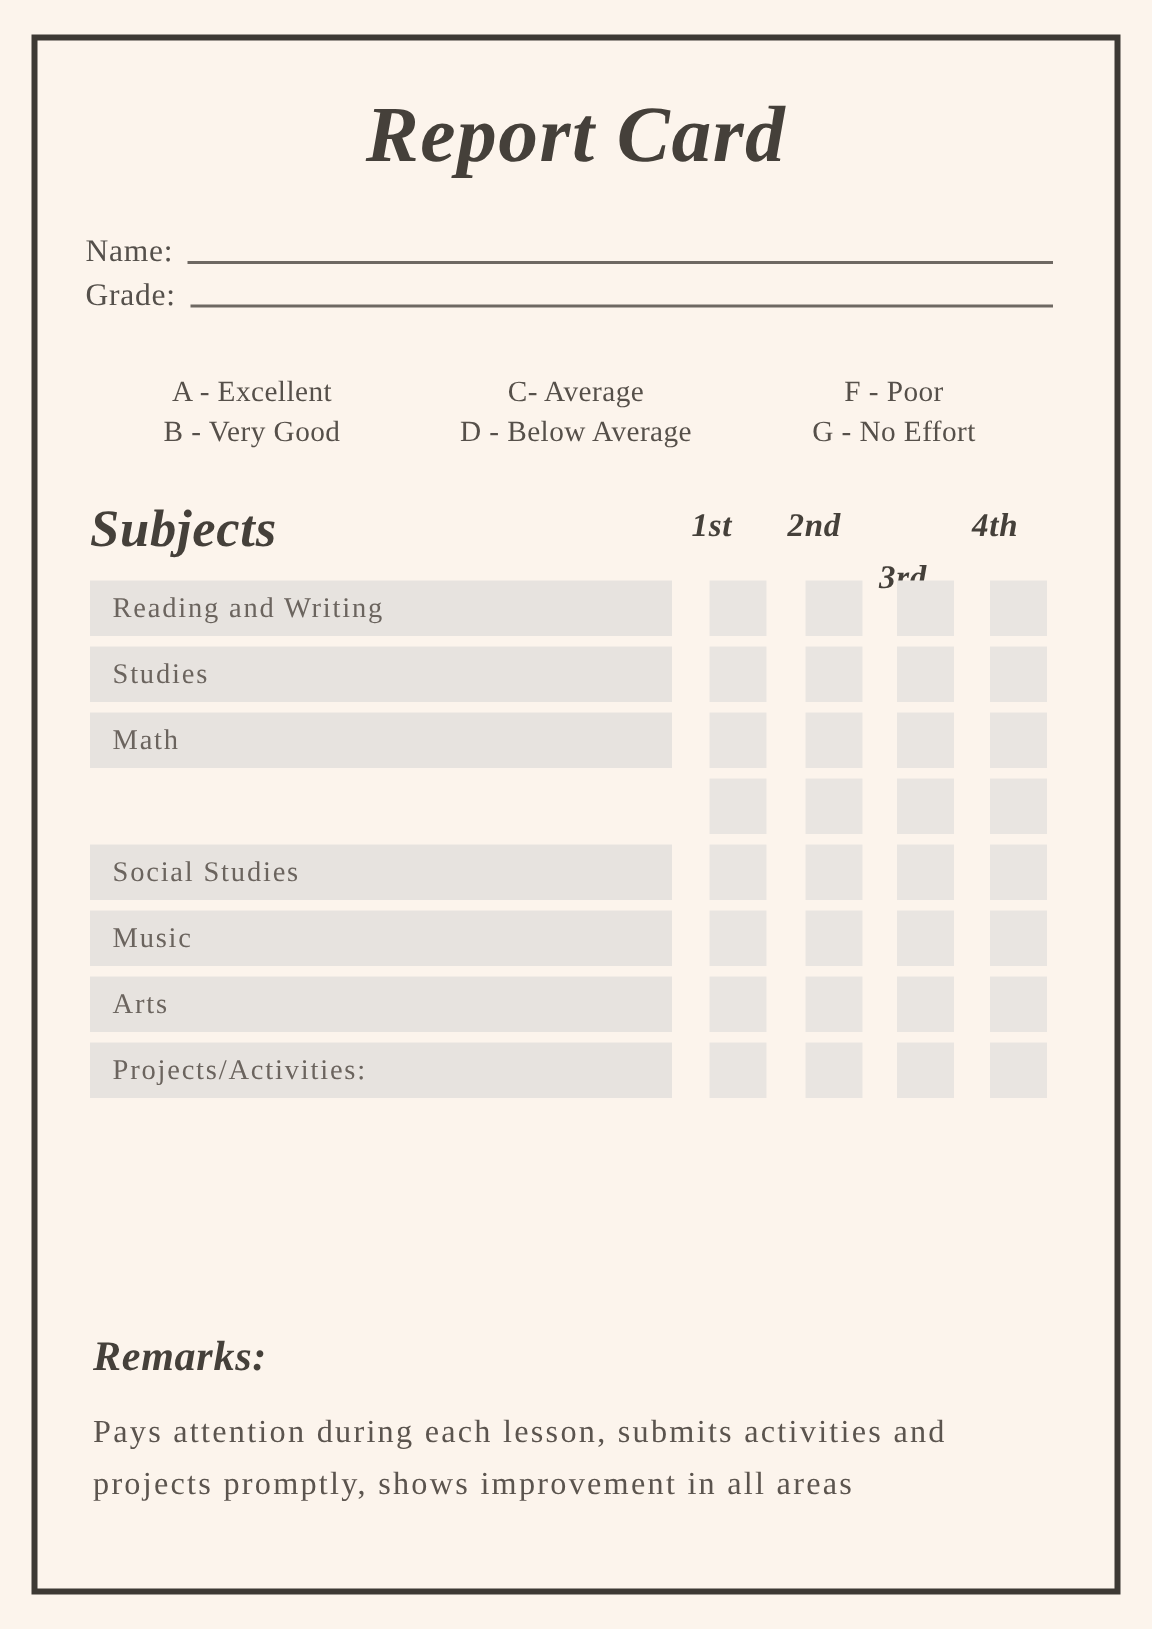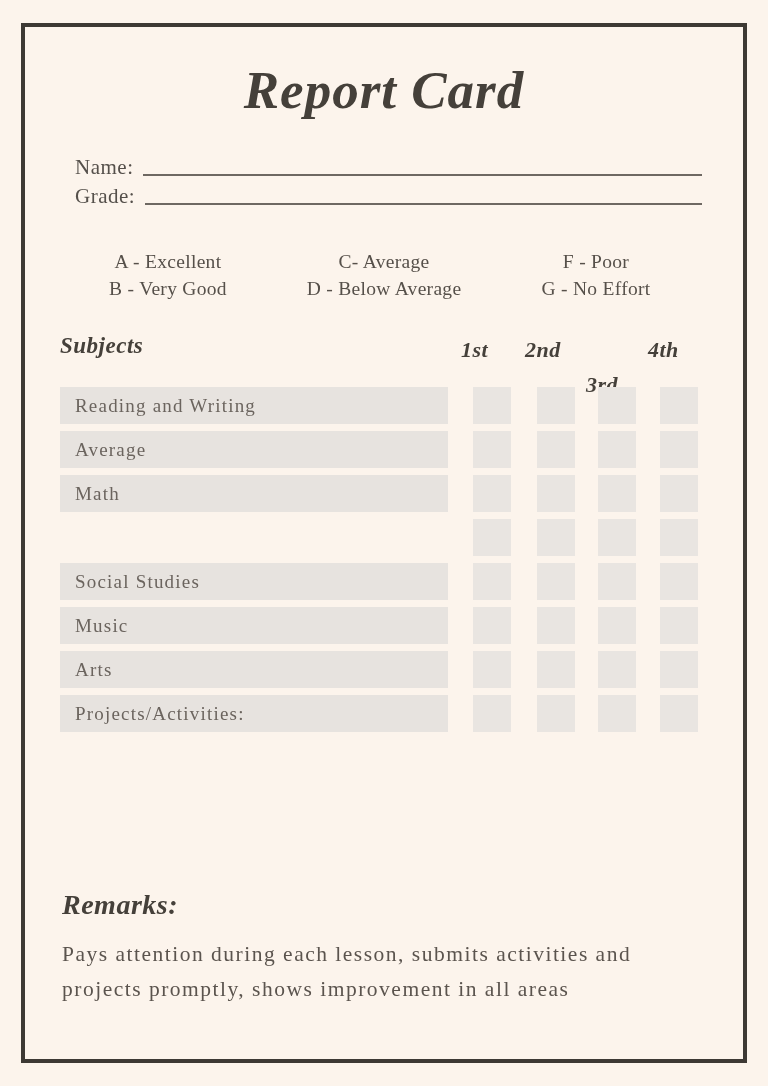--- a/index.html
+++ b/index.html
@@ -28,21 +28,21 @@
     text-align: center;
     font-family: "Liberation Serif", serif;
     font-style: italic;
     font-weight: bold;
     font-size: 53px;
     letter-spacing: 1px;
     color: #45403a;
   }
   .field-row {
     position: absolute;
-    left: 75px;
+    left: 57px;
     right: 66px;
     display: flex;
     align-items: flex-end;
   }
   .field-row.name { top: 155px; }
   .field-row.grade { top: 184px; }
   .field-label {
     font-size: 21px;
     letter-spacing: 0.5px;
     color: #55504b;
@@ -68,21 +68,21 @@
   .legend-col.col-a { left: 62px; }
   .legend-col.col-c { left: 278px; }
   .legend-col.col-f { left: 490px; text-align: center; }
   .legend-line { white-space: nowrap; }
   .subjects-heading {
     position: absolute;
     left: 60px;
     top: 333px;
     font-style: italic;
     font-weight: bold;
-    font-size: 23px;
+    font-size: 35px;
     letter-spacing: 0.5px;
     color: #45403a;
   }
   .quarter-header {
     position: absolute;
     top: 337px;
     width: 62px;
     text-align: left;
     font-style: italic;
     font-weight: bold;
@@ -194,21 +194,21 @@
       <div class="subject-bar">
         <span class="subject-label">Reading and Writing</span>
       </div>
       <div class="grade-box c1"></div>
       <div class="grade-box c2"></div>
       <div class="grade-box c3"></div>
       <div class="grade-box c4"></div>
     </div>
     <div class="subject-row">
       <div class="subject-bar">
-        <span class="subject-label">Average</span>
+        <span class="subject-label">Studies</span>
       </div>
       <div class="grade-box c1"></div>
       <div class="grade-box c2"></div>
       <div class="grade-box c3"></div>
       <div class="grade-box c4"></div>
     </div>
     <div class="subject-row">
       <div class="subject-bar">
         <span class="subject-label">Math</span>
       </div>

